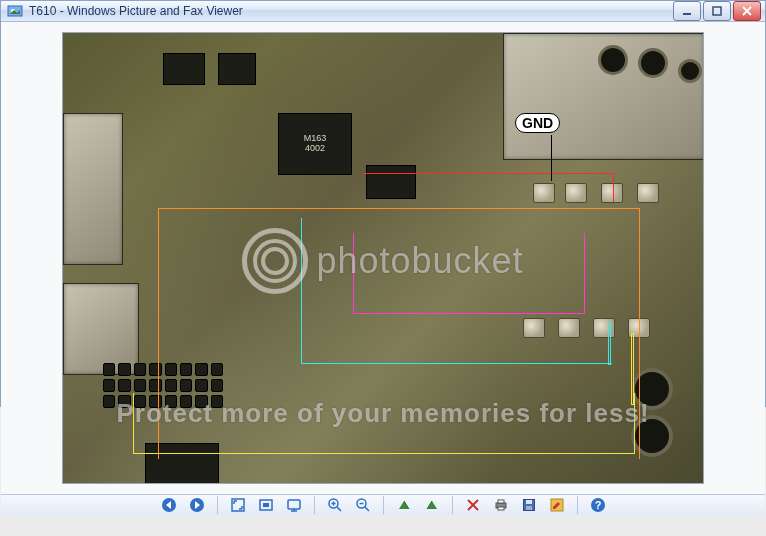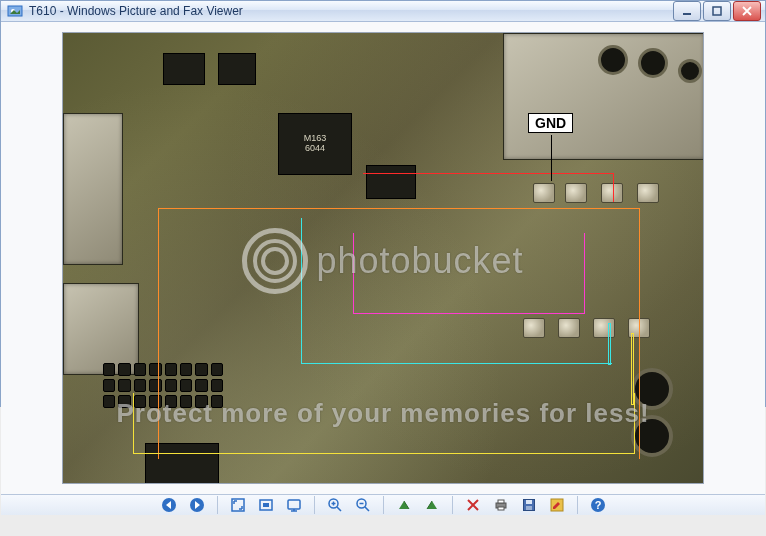--- a/index.html
+++ b/index.html
@@ -205,21 +205,21 @@
       <div class="hole" style="left:575px; top:15px; width:24px; height:24px;"></div>
       <div class="hole" style="left:615px; top:26px; width:18px; height:18px;"></div>
 
       <div class="hole" style="left:568px; top:335px; width:34px; height:34px; border-width:4px;"></div>
       <div class="hole" style="left:568px; top:382px; width:34px; height:34px; border-width:4px;"></div>
 
       <div class="metal-plate" style="left:0; top:80px; width:58px; height:150px;"></div>
       <div class="metal-plate" style="left:0; top:250px; width:74px; height:90px;"></div>
 
       <div class="chip" style="left:215px; top:80px; width:72px; height:60px; white-space:pre; text-align:center;">M163
-6044</div>
+4002</div>
 
       <div class="chip" style="left:100px; top:20px; width:40px; height:30px;"></div>
       <div class="chip" style="left:155px; top:20px; width:36px; height:30px;"></div>
       <div class="chip" style="left:303px; top:132px; width:48px; height:32px;"></div>
       <div class="chip" style="left:82px; top:410px; width:72px; height:40px;"></div>
 
       <div class="pad" style="left:470px; top:150px; width:20px; height:18px;"></div>
       <div class="pad" style="left:502px; top:150px; width:20px; height:18px;"></div>
       <div class="pad" style="left:538px; top:150px; width:20px; height:18px;"></div>
       <div class="pad" style="left:574px; top:150px; width:20px; height:18px;"></div>
@@ -257,21 +257,21 @@
       </div>
 
       <div class="wire red" style="left:300px; top:140px; width:250px; height:28px; border-bottom:none; border-left:none;"></div>
       <div class="wire orange" style="left:95px;  top:175px; width:480px; height:250px; border-bottom:none;"></div>
       <div class="wire magenta" style="left:290px; top:200px; width:230px; height:80px;  border-top:none;"></div>
       <div class="wire cyan" style="left:238px; top:185px; width:310px; height:145px; border-top:none; border-right:none;"></div>
       <div class="wire cyan" style="left:545px; top:290px; width:1px;   height:40px;"></div>
       <div class="wire yellow" style="left:70px;  top:360px; width:500px; height:60px;  border-top:none;"></div>
       <div class="wire yellow" style="left:568px; top:300px; width:1px;   height:70px;"></div>
 
-      <div class="gnd-label" style="left:465px; top:80px;">GND</div>
+      <div class="gnd-label" style="left:452px; top:80px;border-radius:10px;">GND</div>
       <div class="gnd-line" style="left:488px; top:102px; height:46px;"></div>
 
       <div class="watermark tagline">Protect more of your memories for less!</div>
       <div class="watermark logo">
         <span class="wm-circle"></span>
         <span>photobucket</span>
       </div>
     </div>
   </div>
 

